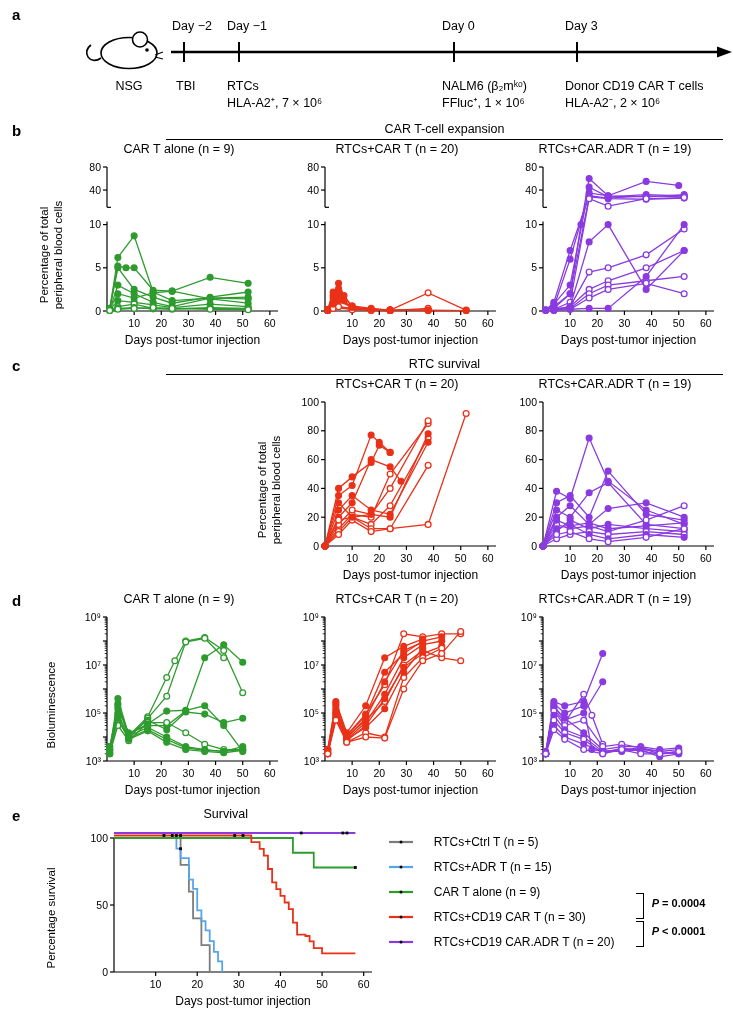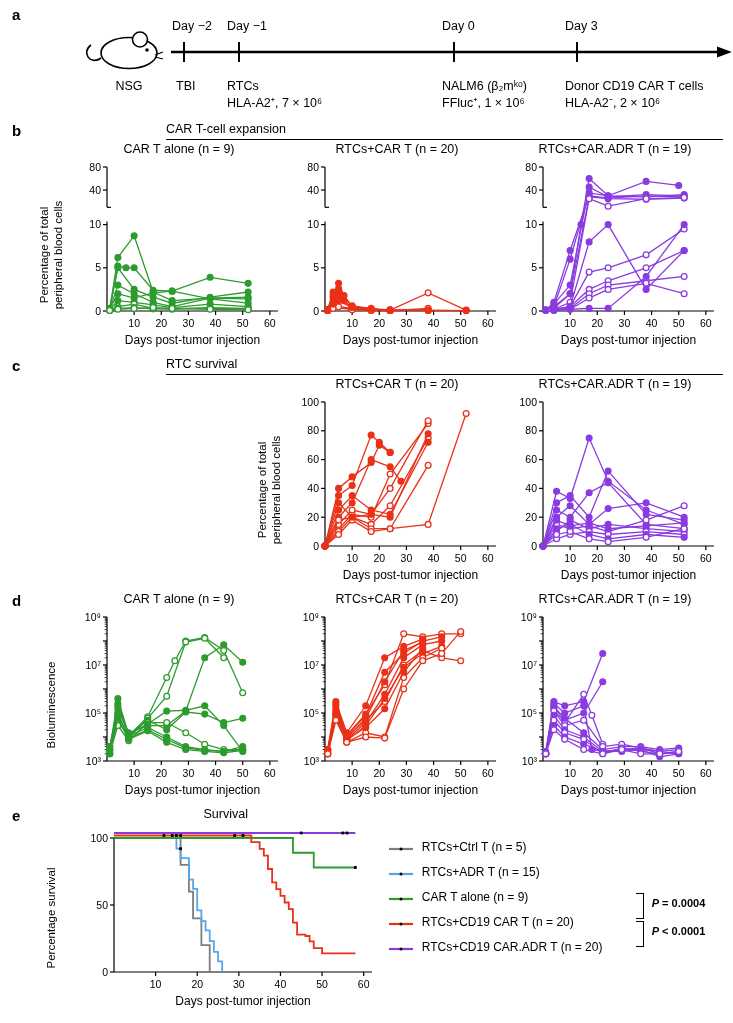--- a/index.html
+++ b/index.html
@@ -1,35 +1,35 @@
 <!DOCTYPE html>
 <html><head>
 <meta charset="utf-8">
 <style>
   html,body{margin:0;padding:0;background:#fff;}
   .figure{width:733px;height:1023px;box-sizing:border-box;background:#fff;
     font-family:"Liberation Sans",sans-serif;color:#000;padding:6px 4px 0 4px;overflow:hidden;position:relative;}
   section.panel{position:relative;padding-left:30px;margin-bottom:6px;}
   .plabel{position:absolute;left:8px;top:0;font-weight:bold;font-size:15px;}
-  .group-head{margin:0 6px 2px 132px;border-bottom:1.4px solid #000;text-align:left;
+  .group-head{margin:0 6px 2px 132px;border-bottom:1.4px solid #000;text-align:center;
     font-size:12.5px;padding-bottom:3px;}
   .row{display:flex;align-items:flex-start;}
   .ycol{width:36px;position:relative;align-self:stretch;}
   .ylab{position:absolute;left:50%;top:54%;transform:translate(-50%,-50%) rotate(-90deg);
     width:190px;text-align:center;font-size:11.5px;line-height:1.2;}
   .ylab span{display:block;}
   .cell{width:218px;}
   .cell.survival{width:312px;}
   .subtitle{text-align:center;font-size:12.5px;height:17px;white-space:nowrap;}
   .mount svg{display:block;}
   .spacer-c{width:218px;}
   svg text{font-family:"Liberation Sans",sans-serif;fill:#000;}
   
   .legend{position:relative;margin-left:6px;margin-top:22px;width:344px;height:150px;font-size:12px;}
-  .litem{display:flex;align-items:flex-end;height:25px;}
+  .litem{display:flex;align-items:center;height:25px;gap:12px;}
   .litem svg{margin-right:8px;flex:0 0 auto;}
   .brk{position:absolute;width:7px;border:1.4px solid #000;border-left:none;}
   .brk1{left:248px;top:64px;height:24px;}
   .brk2{left:248px;top:92px;height:24px;}
   .pval{position:absolute;left:264px;white-space:nowrap;font-size:11px;font-weight:bold;}
   .pval .sym{font-style:italic;}
   .p1{top:68px;} .p2{top:96px;}
 </style>
 </head>
 <body>
@@ -1243,21 +1243,21 @@
               <line class="lline" x1="1" y1="5" x2="25" y2="5" stroke-width="2.2" stroke="#2e9b2e"></line>
               <circle cx="13" cy="5" r="1.5" fill="#000"></circle>
             </svg>
           <span>CAR T alone (n = 9)</span>
         </div>
         <div class="litem">
           <svg width="26" height="10">
               <line class="lline" x1="1" y1="5" x2="25" y2="5" stroke-width="2.2" stroke="#ea3118"></line>
               <circle cx="13" cy="5" r="1.5" fill="#000"></circle>
             </svg>
-          <span>RTCs+CD19 CAR T (n = 20)</span>
+          <span>RTCs+CD19 CAR T (n = 30)</span>
         </div>
         <div class="litem">
           <svg width="26" height="10">
               <line class="lline" x1="1" y1="5" x2="25" y2="5" stroke-width="2.2" stroke="#8a3be0"></line>
               <circle cx="13" cy="5" r="1.5" fill="#000"></circle>
             </svg>
           <span>RTCs+CD19 CAR.ADR T (n = 20)</span>
         </div>
         <div class="brk brk1"></div>
         <div class="brk brk2"></div>

